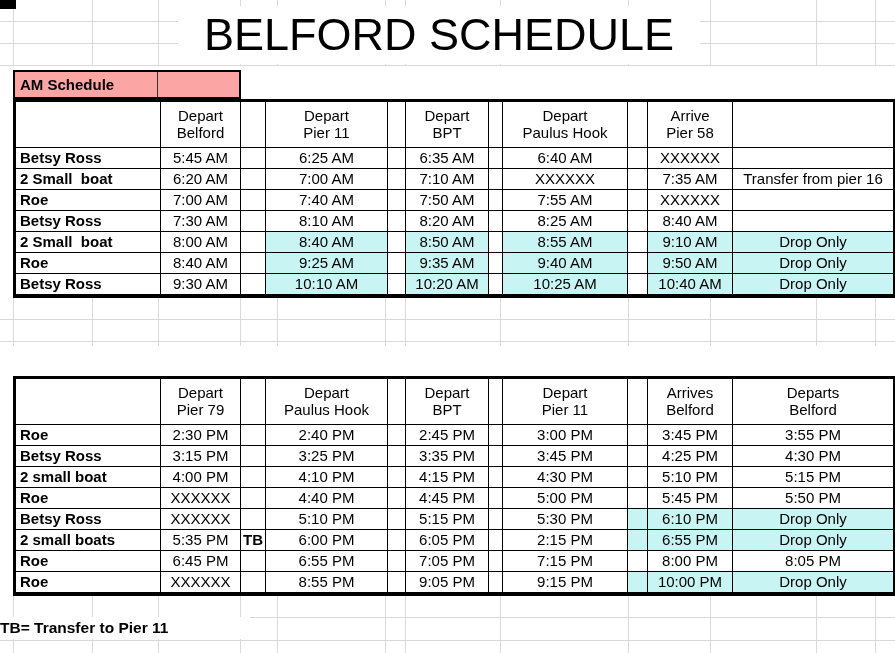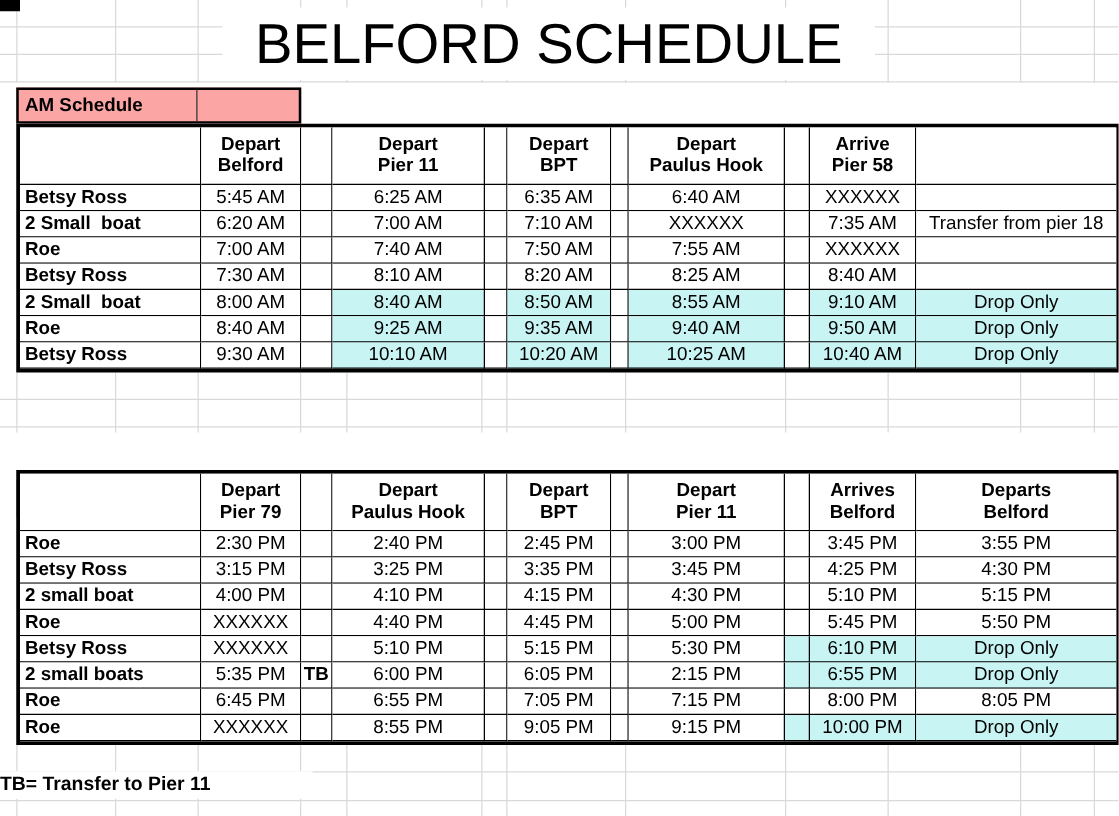--- a/index.html
+++ b/index.html
@@ -17,21 +17,21 @@
   .sect .vline{position:absolute;left:142px;top:0;bottom:0;width:1px;background:#333;}
   .tbl{position:absolute;left:13px;display:grid;box-sizing:content-box;z-index:2;
        grid-template-columns:145px 80px 25px 122px 18px 83px 14px 125px 20px 85px 160px;
        border:3px solid #000;background:#fff;}
   #am-grid{top:99px;grid-template-rows:46px repeat(7,21px);}
   #pm-grid{top:376px;grid-template-rows:46px repeat(8,21px);}
   .cell{box-sizing:border-box;border-right:1.5px solid #000;border-bottom:1.5px solid #000;
         display:flex;align-items:center;justify-content:center;font-size:15px;line-height:1.07;
         background:#fff;color:#000;overflow:hidden;white-space:pre-line;}
   .cell:nth-child(11n){border-right:none;}
-  .hd{font-weight:bold;text-align:center;}
+  .hd{font-weight:normal;text-align:center;}
   .boat{justify-content:flex-start;padding-left:4px;font-weight:bold;white-space:pre;}
   .tb{font-weight:bold;}
   .hl{background:var(--hl,#c8f4f4);}
   #footnote{position:absolute;left:0;top:617px;width:250px;height:22px;background:#fff;z-index:2;
             display:flex;align-items:center;font-weight:bold;font-size:15.5px;color:#000;}
 </style>
 </head>
 <body>
 
 <div id="page">
@@ -119,21 +119,21 @@
       <div class="cell boat">2 Small  boat</div>
       <div class="cell">6:20 AM</div>
       <div class="cell"></div>
       <div class="cell">7:00 AM</div>
       <div class="cell"></div>
       <div class="cell">7:10 AM</div>
       <div class="cell"></div>
       <div class="cell">XXXXXX</div>
       <div class="cell"></div>
       <div class="cell">7:35 AM</div>
-      <div class="cell">Transfer from pier 18</div>
+      <div class="cell">Transfer from pier 16</div>
       <div class="cell boat">Roe</div>
       <div class="cell">7:00 AM</div>
       <div class="cell"></div>
       <div class="cell">7:40 AM</div>
       <div class="cell"></div>
       <div class="cell">7:50 AM</div>
       <div class="cell"></div>
       <div class="cell">7:55 AM</div>
       <div class="cell"></div>
       <div class="cell">XXXXXX</div>

